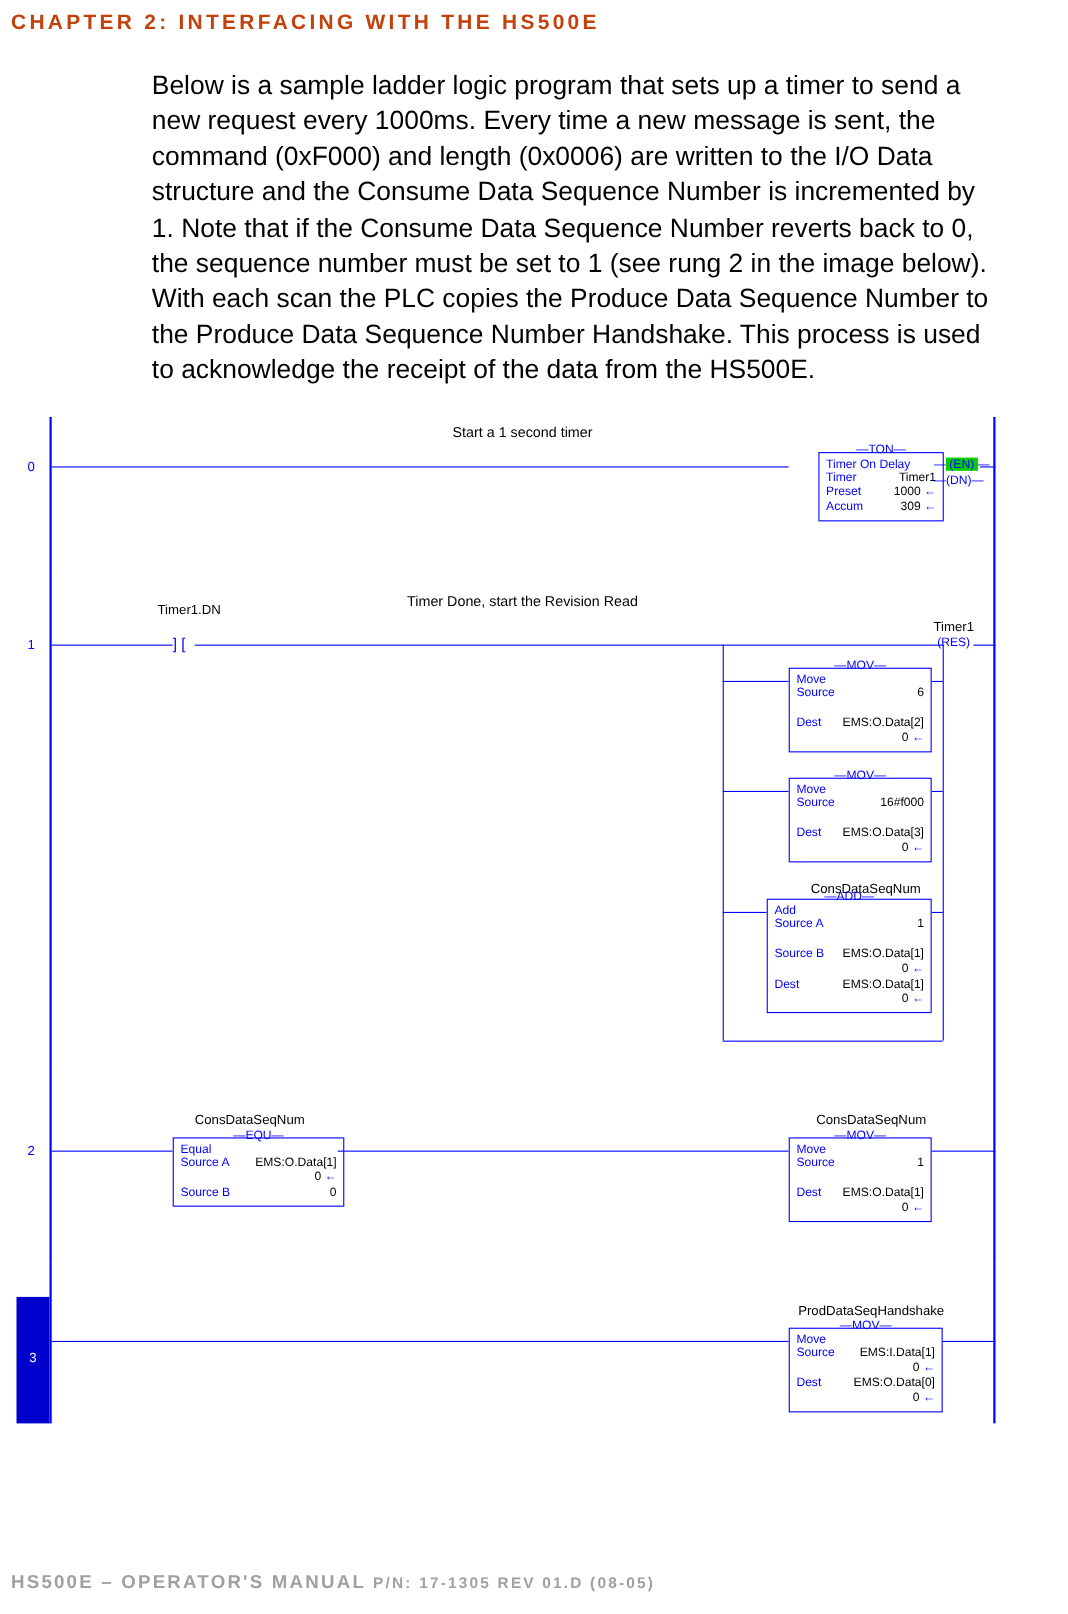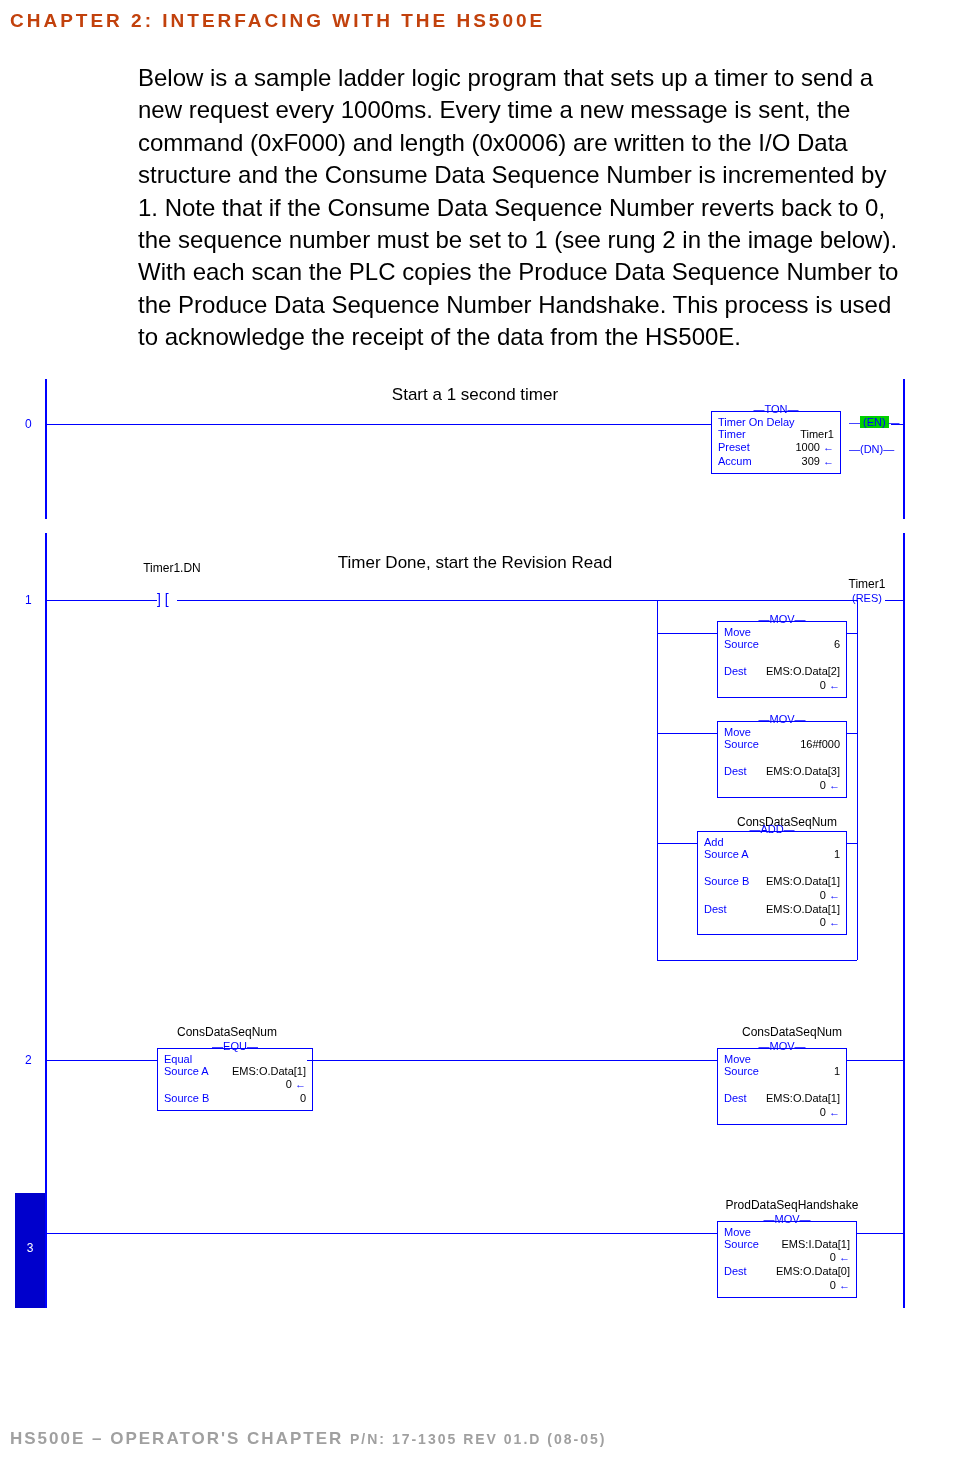--- a/index.html
+++ b/index.html
@@ -71,22 +71,21 @@
   .rung-num {
     position: absolute;
     left: -22px;
     color: #0000ff;
     font-size: 12px;
   }
   .rung-comment {
     text-align: center;
     color: #000;
     padding: 6px 0 2px 0;
-    font-size: 17px;
-    margin-top: 14px;
+    font-size: 13px;
   }
   .instr-box {
     border: 1px solid #0000ff;
     background: #fff;
     padding: 4px 6px;
     font-size: 11px;
     color: #0000ff;
     position: absolute;
   }
   .instr-title-bar {
@@ -153,38 +152,38 @@
   </div>
 
   <div class="body-text">Below is a sample ladder logic program that sets up a timer to send a new request every 1000ms. Every time a new message is sent, the command (0xF000) and length (0x0006) are written to the I/O Data structure and the Consume Data Sequence Number is incremented by 1. Note that if the Consume Data Sequence Number reverts back to 0, the sequence number must be set to 1 (see rung 2 in the image below). With each scan the PLC copies the Produce Data Sequence Number to the Produce Data Sequence Number Handshake. This process is used to acknowledge the receipt of the data from the HS500E.</div>
 
   <div class="ladder-container" style="height:1000px;">
 
     <div class="rung" style="height:140px;">
       <div class="rung-comment">Start a 1 second timer</div>
       <div class="rung-num" style="top:38px;">0</div>
       <div class="wire-h" style="left:0; top:45px; width:670px;"></div>
-      <div class="instr-box" style="left:664px; top:32px; width:130px;">
+      <div class="instr-box" style="left:697px; top:32px; width:114px;">
         <div class="instr-title-bar">—<span>TON</span>—</div>
         <div style="color:#0000ff;">Timer On Delay</div>
         <div class="instr-row">
             <span class="l">Timer</span>
             <span class="small-black">Timer1</span>
           </div>
         <div class="instr-row">
             <span class="l">Preset</span>
             <span class="small-black"><span>1000</span> <span class="arrow">←</span></span>
           </div>
         <div class="instr-row">
             <span class="l">Accum</span>
             <span class="small-black"><span>309</span> <span class="arrow">←</span></span>
           </div>
       </div>
       <div class="en-dn" style="left:802px; top:37px;">—<span class="en-hl">(EN)</span>—</div>
-      <div class="en-dn" style="left:802px; top:64px;">—<span>(DN)</span>—</div>
+      <div class="en-dn" style="left:802px; top:52px;">—<span>(DN)</span>—</div>
       <div class="wire-h" style="left:844px; top:45px; width:14px;"></div>
     </div>
 
     <div class="rung" style="height:450px;">
       <div class="rung-comment" style="padding-top:20px;">Timer Done, start the Revision Read</div>
       <div class="rung-num" style="top:60px;">1</div>
       <div class="tag-above" style="left:85px; top:28px; width:80px;">Timer1.DN</div>
       <div class="wire-h" style="left:0; top:67px; width:110px;"></div>
       <div style="position:absolute; left:110px; top:58px; color:#0000ff; font-size:14px;">] [</div>
       <div class="wire-h" style="left:130px; top:67px; width:680px;"></div>
@@ -336,16 +335,16 @@
             <span></span>
             <span class="small-black"><span>0</span> <span class="arrow">←</span></span>
           </div>
       </div>
       <div class="wire-h" style="left:810px; top:70px; width:48px;"></div>
     </div>
 
   </div>
 
   <div class="footer">
-    <span>HS500E – OPERATOR'S CHAPTER </span><span class="small">P/N: 17-1305 REV 01.D (08-05)</span>
+    <span>HS500E – OPERATOR'S MANUAL </span><span class="small">P/N: 17-1305 REV 01.D (08-05)</span>
   </div>
 
 </div>
 
 </body></html>

